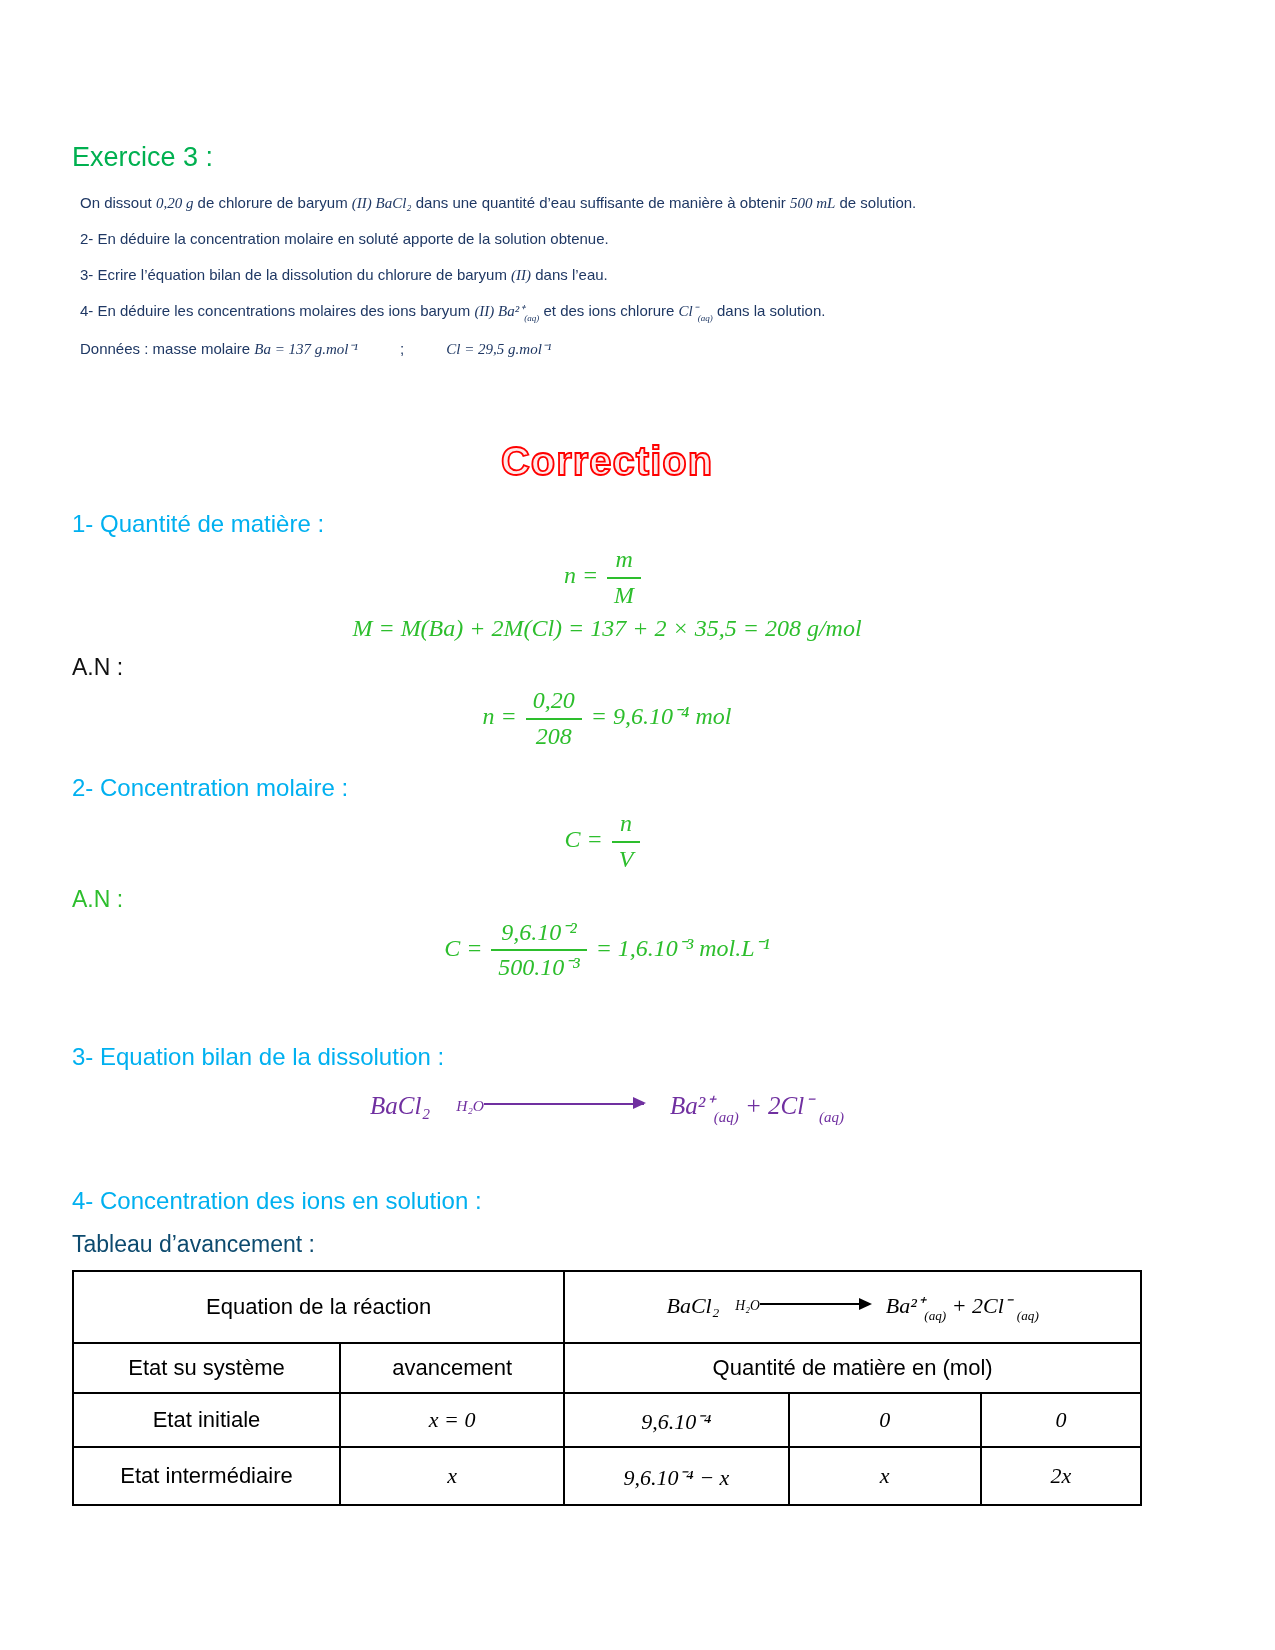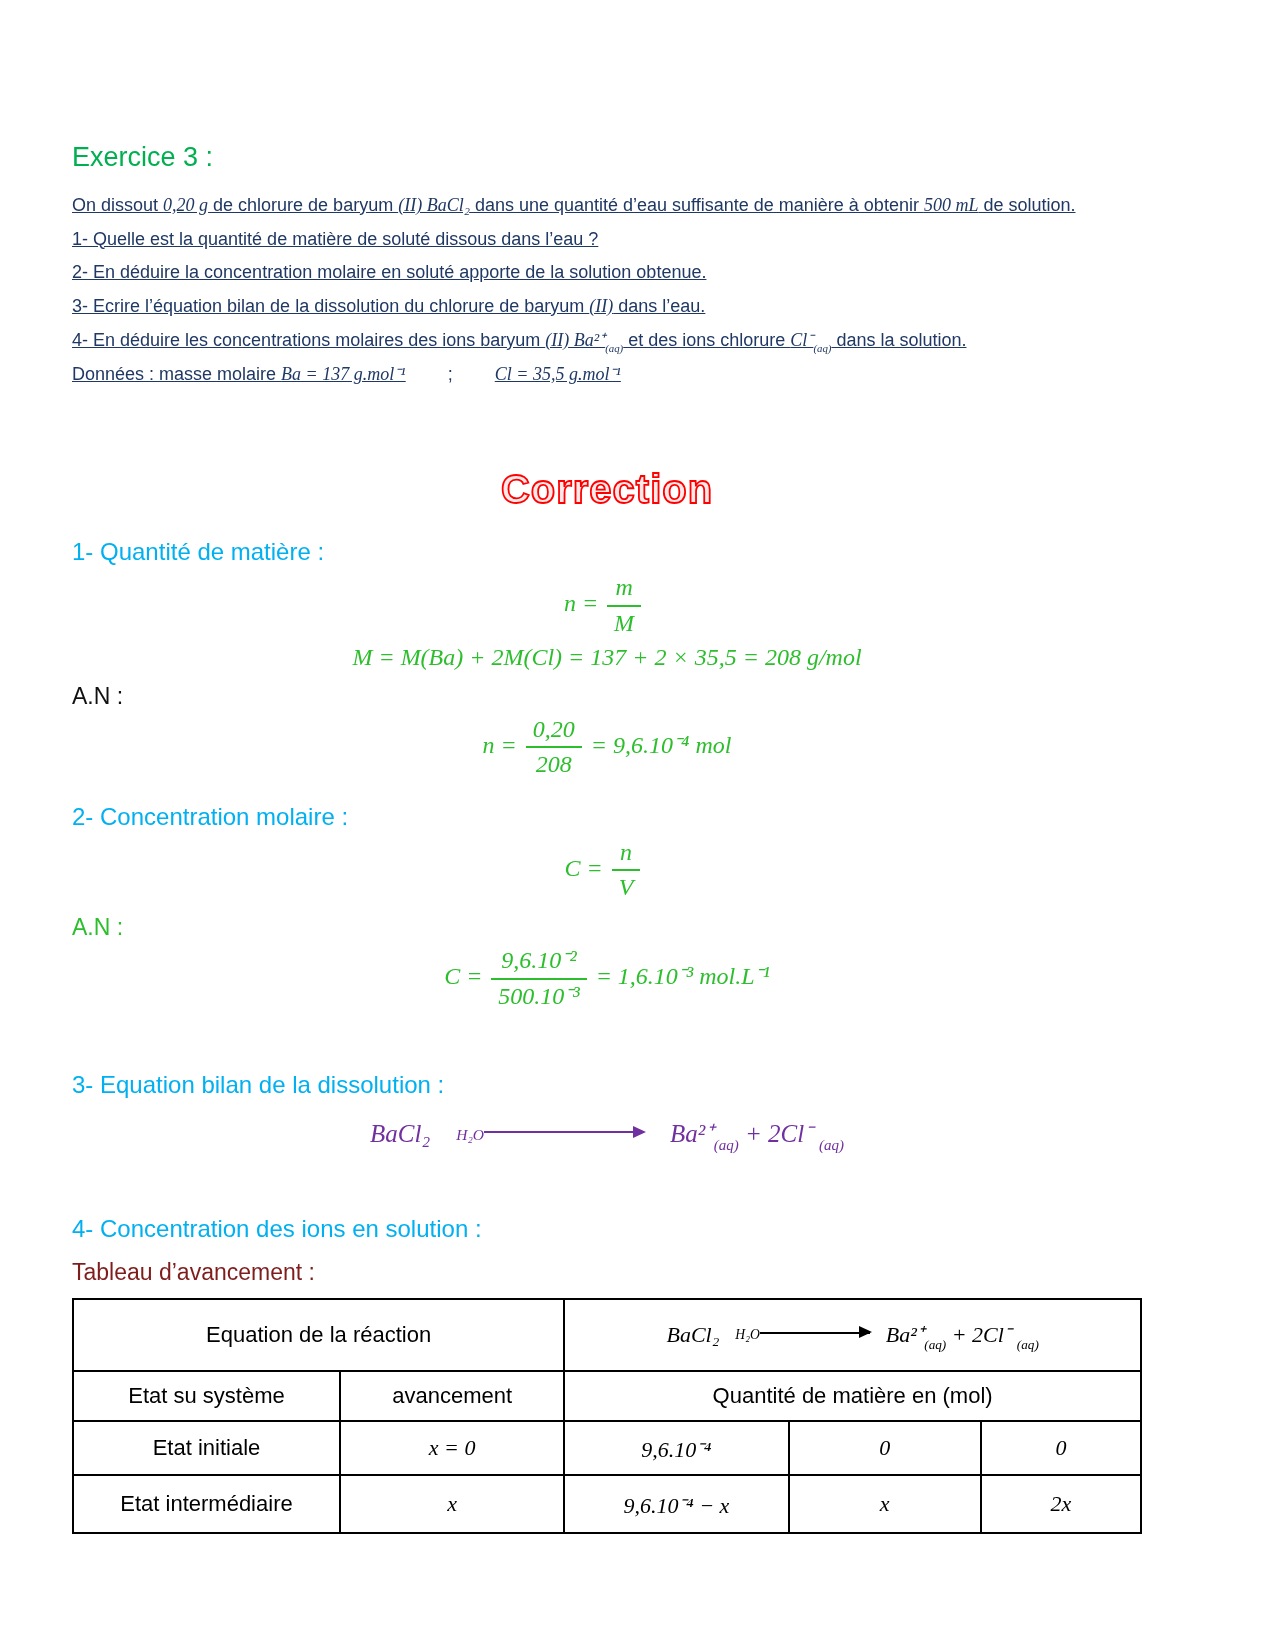--- a/index.html
+++ b/index.html
@@ -2,21 +2,21 @@
 <html style="--heading-green: #00B050; --section-cyan: #00B0F0; --body-navy: #1F3864; --formula-green: #2DBE2D; --equation-purple: #7030A0; --correction-red: #FF0000; --table-border: #000000;"><head>
 <meta charset="utf-8">
 <style>
   html,body{margin:0;padding:0;background:#ffffff;}
   .page{
     width:1275px;height:1650px;box-sizing:border-box;background:#fff;
     padding:142px 133px 3px 72px;overflow:hidden;
     font-family:"Liberation Sans",sans-serif;color:var(--body-navy,#1F3864);
   }
   .ex-title{font-size:27px;color:var(--heading-green,#00B050);margin:0 0 16px 0;font-weight:400;}
-  p.body{font-size:18px;line-height:1.87;margin:0;color:var(--body-navy,#1F3864);text-decoration:underline;}
+  p.body{font-size:15px;line-height:1.87;margin:8px;color:var(--body-navy,#1F3864);}
   .math{font-family:"Liberation Serif",serif;font-style:italic;}
   .aq{font-family:"Liberation Serif",serif;font-style:italic;font-size:0.6em;vertical-align:-0.55em;letter-spacing:0;}
   .donnees .sep{display:inline-block;margin:0 42px;}
   .correction{
     text-align:center;margin:76px 0 26px 0;font-size:40px;font-weight:700;letter-spacing:1px;
     color:#ffe9e9;-webkit-text-stroke:1.8px var(--correction-red,#FF0000);
   }
   .sec-head{font-size:24px;color:var(--section-cyan,#00B0F0);margin:24px 0 8px 0;font-weight:400;}
   .sec-head.gap-lg{margin-top:61px;}
   .formula{
@@ -32,47 +32,46 @@
     text-align:center;color:var(--equation-purple,#7030A0);
     font-family:"Liberation Serif",serif;font-style:italic;font-size:25px;margin:16px 0 30px 0;
   }
   .rxn-arrow{display:inline-flex;flex-direction:row;align-items:center;margin:0 26px;vertical-align:middle;}
   .rxn-arrow .arrow-label{font-size:0.62em;line-height:1;margin-bottom:4px;}
   .rxn-arrow .arrow-line{position:relative;width:160px;height:2px;background:currentColor;margin-bottom:8px;}
   .rxn-arrow .arrow-line::after{
     content:"";position:absolute;right:-2px;top:-5.5px;
     border-left:13px solid currentColor;border-top:6px solid transparent;border-bottom:6px solid transparent;
   }
-  .tbl-label{font-size:23px;color:#7f1d1d;margin:16px 0 12px 0;}
+  .tbl-label{font-size:23px;color:#0c4a6e;margin:16px 0 12px 0;}
   table.adv{width:100%;border-collapse:collapse;color:#000;}
   table.adv td{border:2.5px solid var(--table-border,#000);text-align:center;vertical-align:middle;padding:4px 6px;font-size:22px;}
   table.adv .r1 td{height:62px;}
   table.adv .r2 td{height:40px;}
   table.adv .r3 td{height:44px;}
   table.adv .r4 td{height:48px;}
   .tbl-math{font-family:"Liberation Serif",serif;font-style:italic;}
   .eq-black{color:#000;font-size:22px;margin:0;}
   .eq-black .rxn-arrow{margin:0 16px;}
   .eq-black .rxn-arrow .arrow-line{width:110px;}
 </style>
 </head>
 <body>
 
 <div class="page">
 
   <h2 class="ex-title">Exercice 3 :</h2>
 
   <p class="body"><span>On dissout </span><span class="math">0,20 g</span><span> de chlorure de baryum </span><span class="math">(II)  BaCl₂</span><span> dans une quantité d’eau suffisante de manière à obtenir </span><span class="math">500 mL</span><span> de solution.</span></p>
 
-  <p class="body">1- Quelle est la quantité de matière de soluté dissous dans l’eau ?</p>
   <p class="body">2- En déduire la concentration molaire en soluté apporte de la solution obtenue.</p>
   <p class="body"><span>3- Ecrire l’équation bilan de la dissolution du chlorure de baryum </span><span class="math">(II)</span><span> dans l’eau.</span></p>
   <p class="body"><span>4- En déduire les concentrations molaires des ions baryum </span><span class="math">(II) Ba²⁺</span><span class="aq">(aq)</span><span> et des ions chlorure </span><span class="math">Cl⁻</span><span class="aq">(aq)</span><span> dans la solution.</span></p>
 
-  <p class="body donnees"><span>Données : masse molaire </span><span class="math">Ba = 137 g.mol⁻¹</span><span class="sep">;</span><span class="math">Cl = 35,5 g.mol⁻¹</span></p>
+  <p class="body donnees"><span>Données : masse molaire </span><span class="math">Ba = 137 g.mol⁻¹</span><span class="sep">;</span><span class="math">Cl = 29,5 g.mol⁻¹</span></p>
 
   <div class="correction">Correction</div>
 
   <div class="sec-head">1- Quantité de matière :</div>
 
   <div class="formula">
     <span>n =</span><span class="frac">
         <span class="num">m</span>
         <span class="den">M</span>
       </span>

